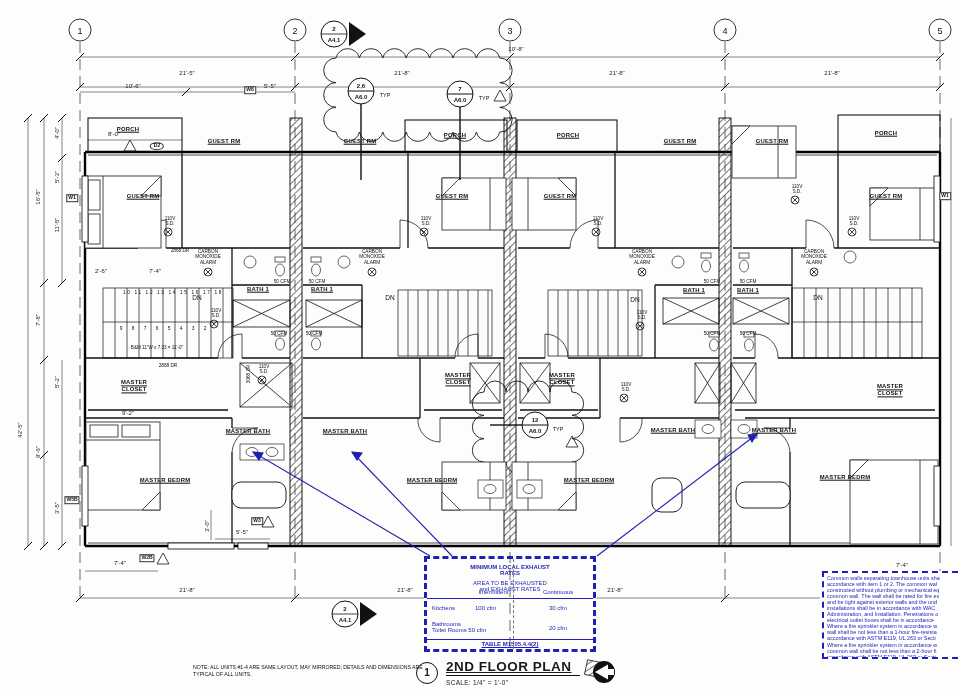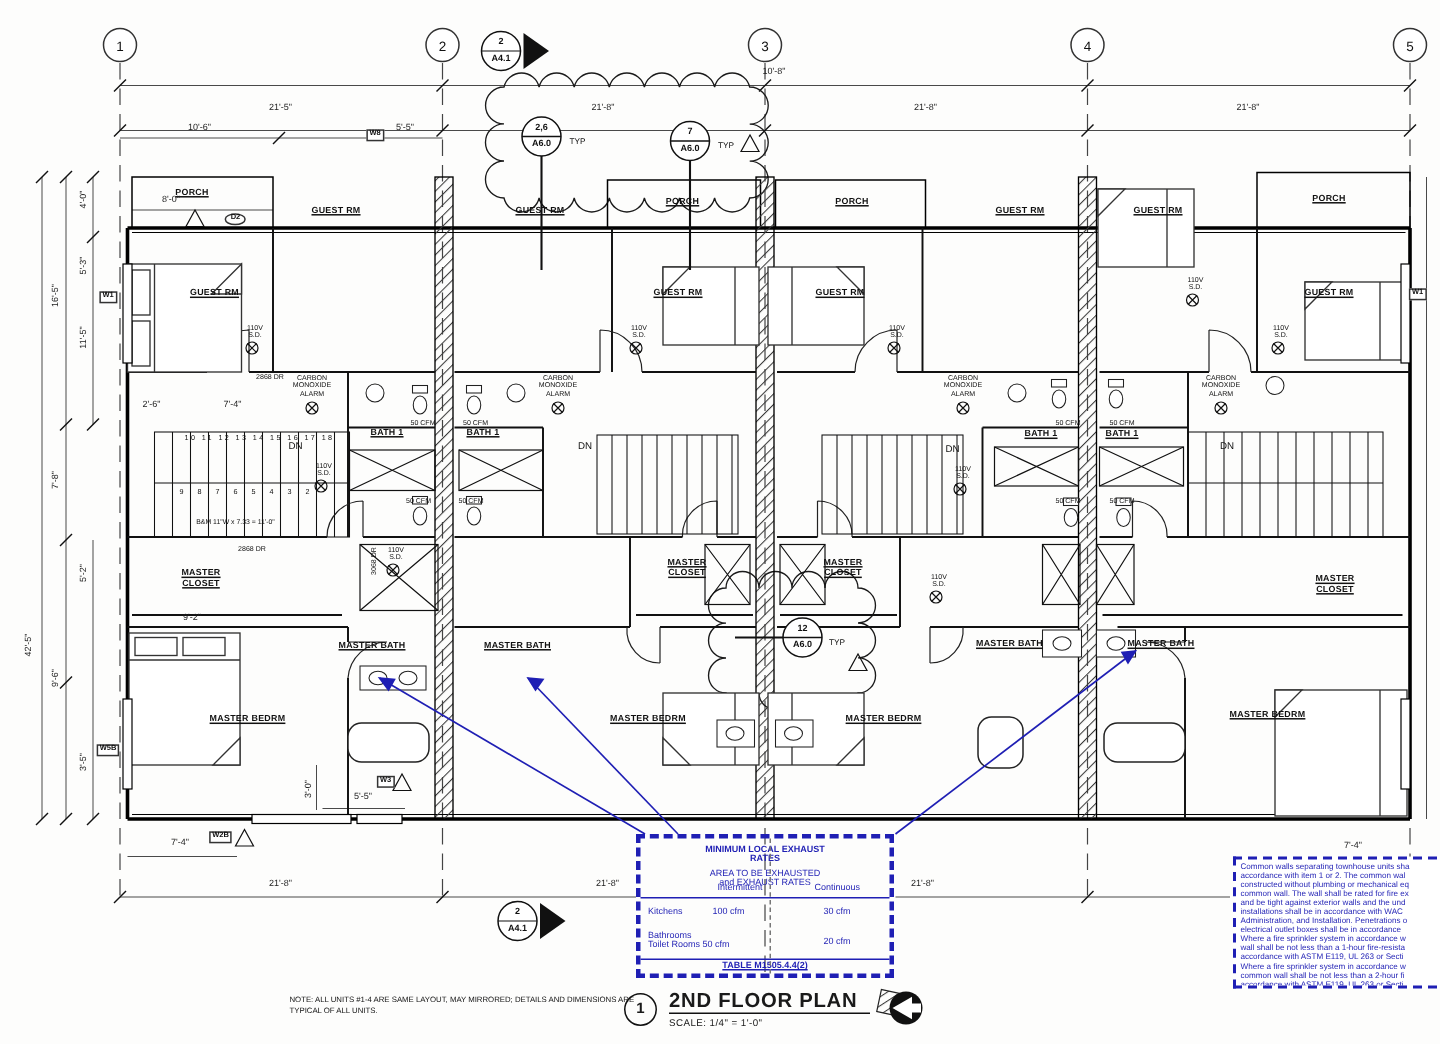--- a/index.html
+++ b/index.html
@@ -26,21 +26,21 @@
   .t-rule{position:absolute;left:0;right:0;height:0;border-top:0.8px solid #1f1fb4;}
   
   #firewall-note{position:absolute;left:822px;top:571px;width:146px;height:88px;
       border:2.5px dashed #1f1fb4;box-sizing:border-box;background:#fff;
       color:#1f1fb4;font-size:5.4px;line-height:6.05px;padding:2px 0 0 3px;overflow:hidden;}
   #firewall-note div{white-space:nowrap;}
   
   #view-bubble{position:absolute;left:416px;top:662px;width:22px;height:22px;border:1.3px solid #111;
       border-radius:50%;box-sizing:border-box;text-align:center;font-size:10px;font-weight:700;line-height:19px;}
   #plan-title{position:absolute;left:446px;top:659px;font-size:13.5px;font-weight:700;
-      letter-spacing:.5px;border-bottom:1.6px solid #111;padding:0 8px 1px 0;}
+      letter-spacing:.5px;border-bottom:1.6px solid #111;padding:0 8px 1px 0;text-decoration:underline;}
   #plan-scale{position:absolute;left:446px;top:679px;font-size:6.5px;letter-spacing:.3px;}
   #sheet-note{position:absolute;left:193px;top:664px;width:234px;font-size:5.2px;line-height:1.25;color:#111;}
 </style>
 </head>
 <body>
 
 <div id="page">
 
 <svg id="plan-svg" width="960" height="696" viewBox="0 0 960 696">
   <defs>

